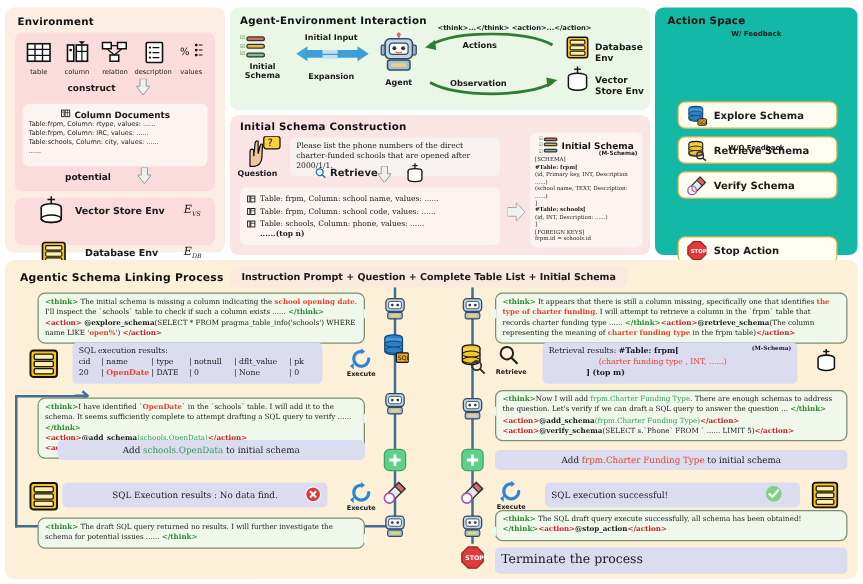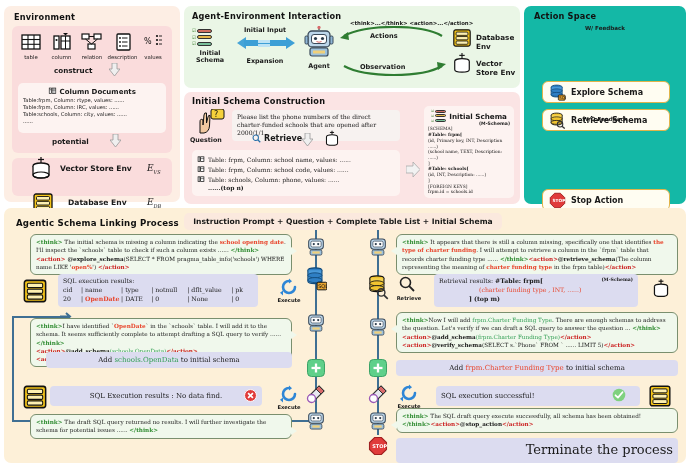--- a/index.html
+++ b/index.html
@@ -375,20 +375,30 @@
       <ellipse cx="9" cy="3.6" rx="6.5" ry="2.3" fill="#f0c430" stroke="#111" stroke-width="1"></ellipse>
       <path d="M2.5 3.6 V13 A6.5 2.3 0 0 0 15.5 13 V3.6" fill="#f5d24f" stroke="#111" stroke-width="1"></path>
       <ellipse cx="9" cy="8" rx="6.5" ry="2.3" fill="#f0c430" stroke="#111" stroke-width=".8"></ellipse>
       <ellipse cx="9" cy="12.2" rx="6.5" ry="2.3" fill="#f0c430" stroke="#111" stroke-width=".8"></ellipse>
       <circle cx="13" cy="14.5" r="3.2" fill="none" stroke="#333" stroke-width="1.3"></circle>
       <line x1="15.3" y1="16.8" x2="18.5" y2="19.5" stroke="#333" stroke-width="1.5"></line>
     </svg>
     <span class="t">Retrieve Schema</span>
   </div>
 
+  <div class="abtn" style="top:84px;">
+    <svg width="17" height="17" viewBox="0 0 20 20">
+      <path d="M13 2 L18 7 L8 17 L3 12 Z" fill="#e8e8f0" stroke="#333" stroke-width="1.1"></path>
+      <path d="M13 2 L18 7 L15 10 L10 5 Z" fill="#d86a6a" stroke="#333" stroke-width="1"></path>
+      <circle cx="5.5" cy="14.5" r="4" fill="#fdfdfd" stroke="#9b59b6" stroke-width="1.3"></circle>
+      <line x1="5.5" y1="14.5" x2="5.5" y2="11.5" stroke="#c0392b" stroke-width="1"></line>
+      <line x1="5.5" y1="14.5" x2="7.8" y2="15.8" stroke="#c0392b" stroke-width="1"></line>
+    </svg>
+    <span class="t">Verify Schema</span>
+  </div>
 
   <div class="fbcap" style="top:110px;">W/O Feedback</div>
 
 
   <div class="abtn" style="top:136px;">
     <svg width="17" height="17" viewBox="0 0 20 20">
       <polygon points="6.6,1.5 13.4,1.5 18.5,6.6 18.5,13.4 13.4,18.5 6.6,18.5 1.5,13.4 1.5,6.6" fill="#e03b3b" stroke="#a02020" stroke-width="1.1"></polygon>
       <text x="4.2" y="12" font-size="5" font-family="DejaVu Sans" font-weight="bold" fill="#fff">STOP</text>
     </svg>
     <span class="t">Stop Action</span>
@@ -644,14 +654,14 @@
 
   <div class="bubble r serif" style="left:392px; top:200px; width:282px;">
     <span class="think">&lt;think&gt;</span><span> The SQL draft query execute successfully, all schema has been obtained! </span><br>
     <span class="think">&lt;/think&gt;</span><span class="act">&lt;action&gt;</span><b>@stop_action</b><span class="act">&lt;/action&gt;</span>
   </div>
 
   <svg style="position:absolute; left:364px; top:228px;" width="20" height="20" viewBox="0 0 20 20">
     <polygon points="6.6,1.5 13.4,1.5 18.5,6.6 18.5,13.4 13.4,18.5 6.6,18.5 1.5,13.4 1.5,6.6" fill="#e03b3b" stroke="#a02020" stroke-width="1.1"></polygon>
     <text x="4.2" y="12" font-size="5" font-family="DejaVu Sans" font-weight="bold" fill="#fff">STOP</text>
   </svg>
-  <div class="purp serif" style="left:392px; top:230px; width:282px; text-align:right; font-size:13px;">Terminate the process</div>
+  <div class="purp serif" style="left:392px; top:230px; width:282px; text-align:left; font-size:10px;">Terminate the process</div>
 </div>
 
 </body></html>

